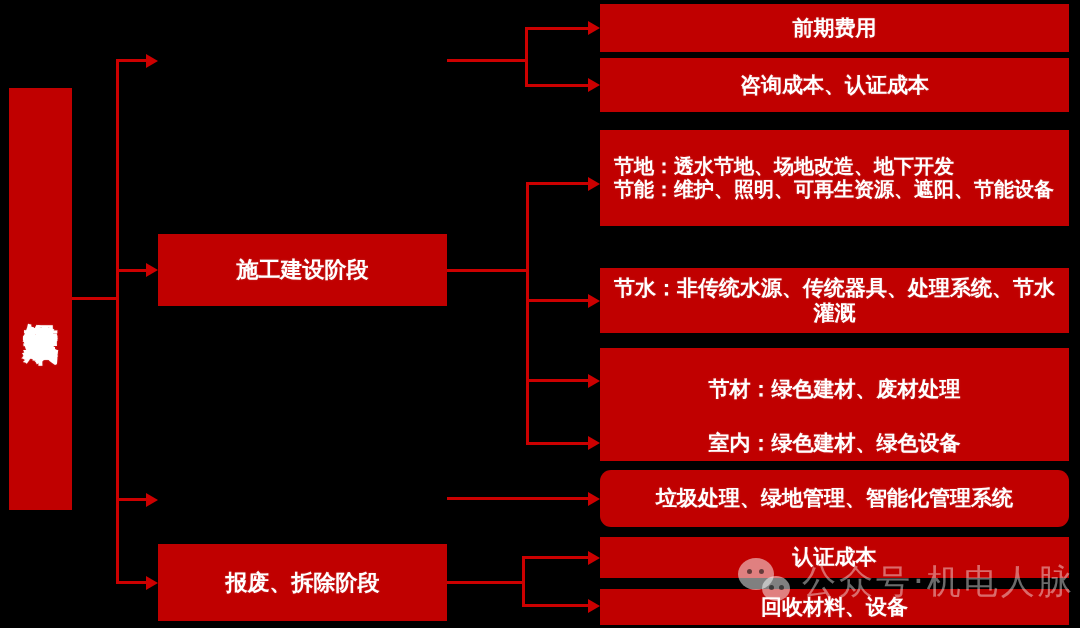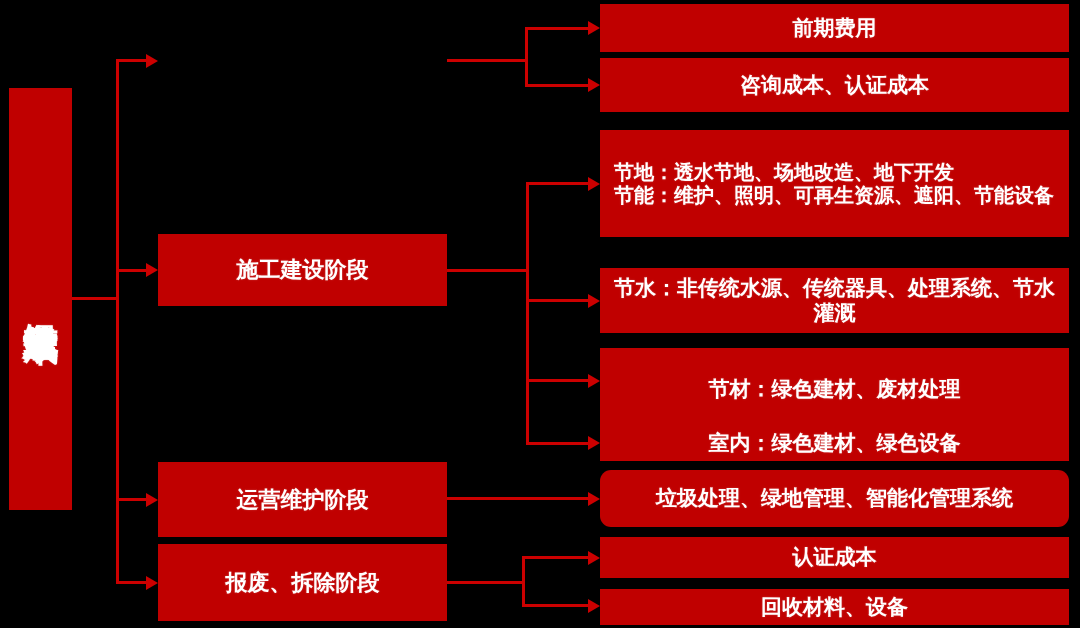--- a/index.html
+++ b/index.html
@@ -81,27 +81,26 @@
   }
 </style>
 </head>
 <body>
 
 <div id="stage">
 
   <div class="box root-box">绿色建筑增量成本</div>
 
   <div class="box stage-box" style="top:234px;height:72px;">施工建设阶段</div>
-  <div class="box stage-box" style="top:462px;height:75px;">运营维护阶段</div>
   <div class="box stage-box" style="top:544px;height:77px;">报废、拆除阶段</div>
 
   <div class="box cost-box" style="top:4px;height:48px;">前期费用</div>
   <div class="box cost-box" style="top:58px;height:54px;">咨询成本、认证成本</div>
 
-  <div class="box cost-box left-align" style="top:130px;height:107px;">
+  <div class="box cost-box left-align" style="top:130px;height:96px;">
     <div class="lines">
       <span>节地：透水节地、场地改造、地下开发</span>
       <span>节能：维护、照明、可再生资源、遮阳、节能设备</span>
     </div>
   </div>
 
   <div class="box cost-box" style="top:268px;height:65px;">节水：非传统水源、传统器具、处理系统、节水灌溉</div>
   <div class="box cost-box" style="top:348px;height:82px;">节材：绿色建材、废材处理</div>
   <div class="box cost-box" style="top:425px;height:36px;">室内：绿色建材、绿色设备</div>
   <div class="box cost-box" style="top:470px;height:57px;border-radius:11px;">垃圾处理、绿地管理、智能化管理系统</div>
@@ -144,14 +143,25 @@
   <div class="hline" style="left:447px;top:497px;width:141px;"></div>
   <div class="arrowhead" style="left:588px;top:491.5px;"></div>
 
   <div class="hline" style="left:447px;top:581px;width:77px;"></div>
   <div class="vline" style="left:522px;top:556px;height:51px;"></div>
   <div class="hline" style="left:522px;top:556px;width:66px;"></div>
   <div class="arrowhead" style="left:588px;top:550.5px;"></div>
   <div class="hline" style="left:522px;top:604px;width:66px;"></div>
   <div class="arrowhead" style="left:588px;top:598.5px;"></div>
 
+  <div class="watermark">
+    <span class="wechat-icon">
+      <span class="bubble-big"></span>
+      <span class="eye" style="left:9px;top:11px;"></span>
+      <span class="eye" style="left:21px;top:11px;"></span>
+      <span class="bubble-small"></span>
+      <span class="eye" style="left:31px;top:27px;"></span>
+      <span class="eye" style="left:41px;top:27px;"></span>
+    </span>
+    <span>公众号·机电人脉</span>
+  </div>
 
 </div>
 
 </body></html>

